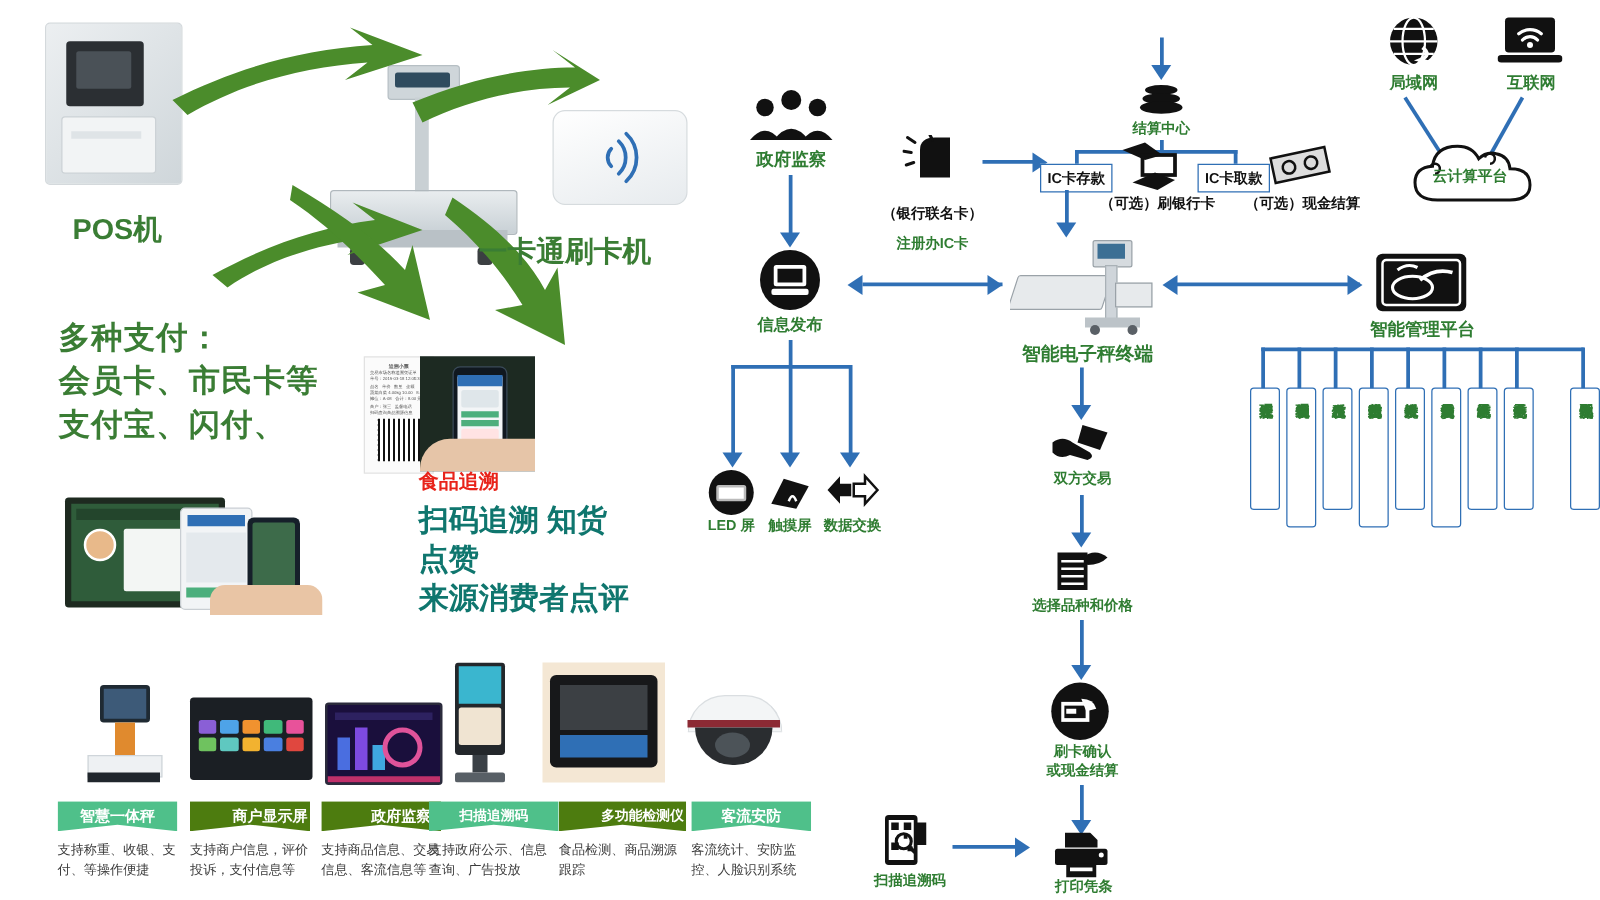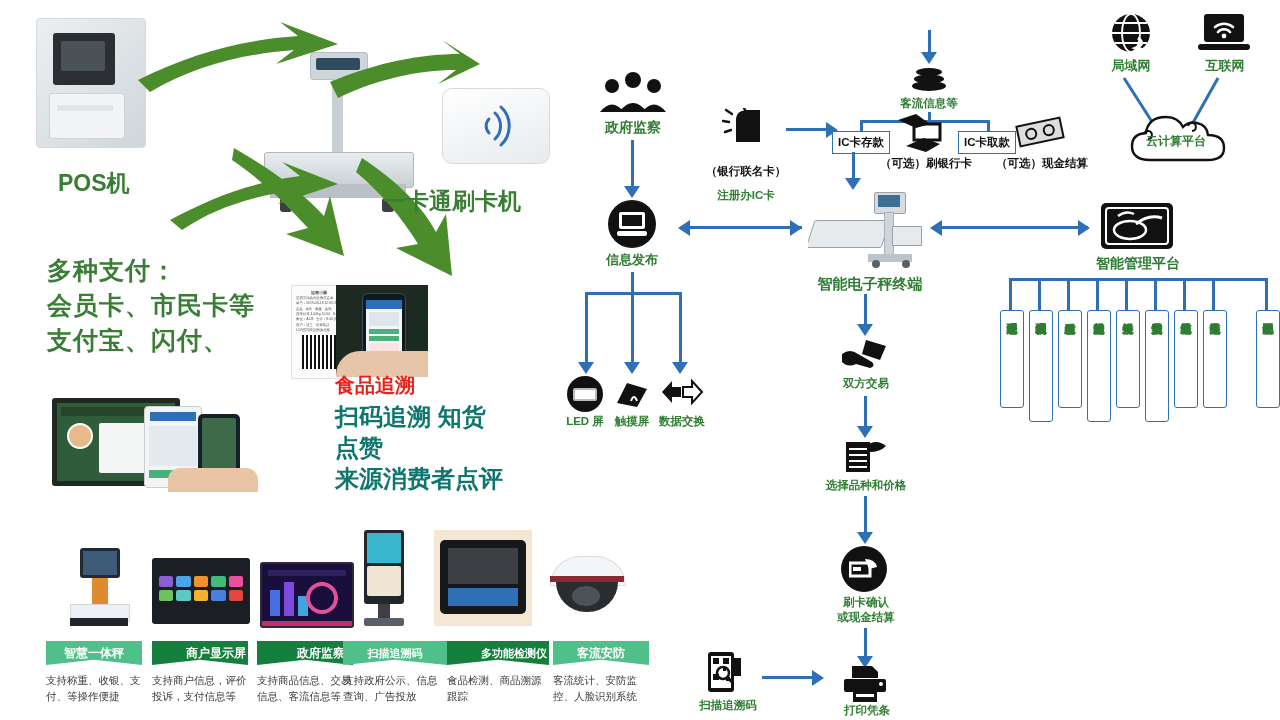--- a/index.html
+++ b/index.html
@@ -28,21 +28,21 @@
   .pos-dev{background:linear-gradient(135deg,#eceff1 0%,#dfe4e7 45%,#cfd6da 100%);border-radius:4px;}
 
   
   .swoosh{position:absolute;}
 
   
   .pcard{position:absolute;width:96px;}
   .ptag{height:24px;line-height:24px;text-align:center;color:#fff;font-size:12px;font-weight:bold;
         clip-path:polygon(0 0,100% 0,100% 100%,50% 78%,0 100%);}
   .ptag.green{background:#4fc08a;}
-  .ptag.dark{background:#15803d;padding-left:32px;}
+  .ptag.dark{background:#4d7c0f;padding-left:32px;}
   .pdesc{margin-top:8px;font-size:10.5px;line-height:1.5;color:#3c3c3c;}
 
   
   .vbox{position:absolute;width:22px;height:96px;border:1.5px solid #2f6fb5;border-radius:3px;background:#fff;}
   .vbox span{display:block;writing-mode:vertical-rl;text-orientation:upright;
              font-size:11px;font-weight:bold;color:#2f7d32;line-height:22px;
              margin:3px auto 0;letter-spacing:0px;}
 
   .icbox{position:absolute;border:1.5px solid #2f6fb5;background:#fff;color:#111;
          font-size:11.5px;font-weight:bold;padding:3px 5px;white-space:nowrap;}
@@ -125,21 +125,21 @@
       <div style="margin:2px 3px;height:5px;background:#4caf7d;"></div>
       <div style="margin:2px 3px;height:9px;background:#ffe3e3;border-radius:2px;"></div>
       <div style="margin:2px 3px;height:5px;background:#4caf7d;"></div>
       <div style="margin:2px 3px;height:5px;background:#4caf7d;"></div>
     </div>
   </div>
   <div style="position:absolute;left:0;bottom:0;width:92px;height:26px;background:#e6c5a8;border-top-left-radius:24px;"></div>
 </div>
 
 <div class="abs" style="left:335px;top:370px;">
-  <div class="red" style="font-size:20px;line-height:31px;">食品追溯</div>
+  <div class="red" style="font-size:16px;line-height:31px;">食品追溯</div>
   <div style="font-size:24px;line-height:31px;color:#0f766e;font-weight:bold;">
     <div>扫码追溯  知货</div>
     <div>点赞</div>
     <div>来源消费者点评</div>
   </div>
 </div>
 
 <div class="photo abs" style="left:48px;top:392px;width:210px;height:100px;background:#ffffff;">
   <div style="position:absolute;left:4px;top:6px;width:128px;height:88px;background:#1e2a20;border-radius:3px;">
     <div style="position:absolute;left:5px;top:5px;width:118px;height:78px;background:#2f5c3a;">
@@ -311,21 +311,21 @@
 <div class="ah-down" style="left:921px;top:52px;"></div>
 <div class="icoS" style="left:908px;top:68px;width:42px;height:26px;">
   <svg width="42" height="26" viewBox="0 0 42 26">
       <g fill="#111">
     <ellipse cx="21" cy="4" rx="13" ry="4"></ellipse>
         <ellipse cx="21" cy="11" rx="15" ry="4.5"></ellipse>
     <ellipse cx="21" cy="18" rx="17" ry="5"></ellipse>
   </g>
     </svg>
 </div>
-<div class="capt" style="left:894px;top:96px;width:70px;">客流信息等</div>
+<div class="capt" style="left:894px;top:96px;width:70px;">结算中心</div>
 
 <div class="arrowline vline" style="left:928px;top:112px;height:10px;"></div>
 <div class="arrowline hline" style="left:860px;top:120px;width:130px;"></div>
 <div class="arrowline vline" style="left:860px;top:120px;height:16px;"></div>
 <div class="arrowline vline" style="left:987px;top:120px;height:16px;"></div>
 
 <div class="icbox" style="left:832px;top:131px;">IC卡存款</div>
 <div class="icbox" style="left:958px;top:131px;">IC卡取款</div>
 
 <div class="icoS" style="left:896px;top:112px;width:58px;height:42px;">

